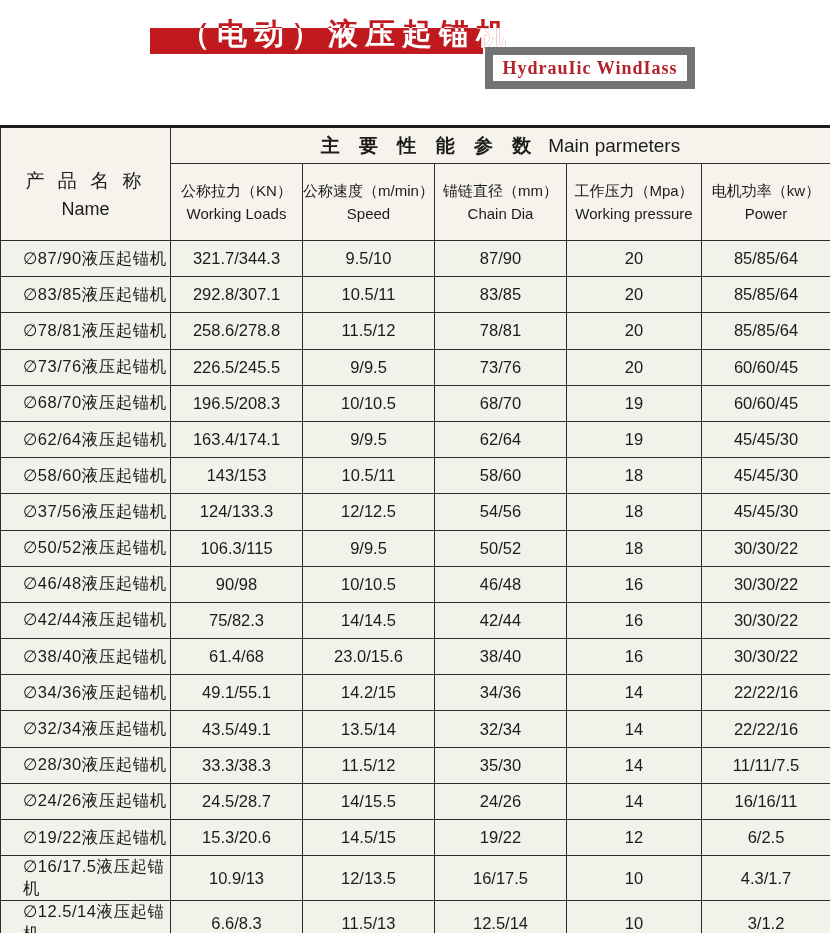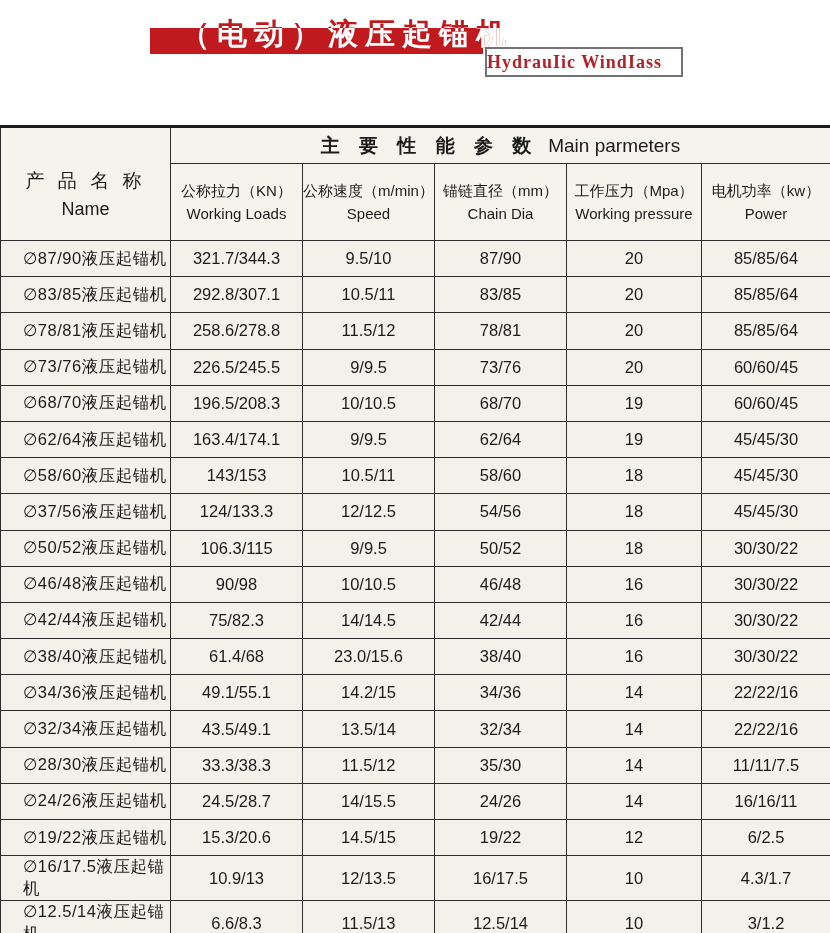--- a/index.html
+++ b/index.html
@@ -44,24 +44,24 @@
     color: #ffffff;
     clip-path: inset(12px 0 0 0);
   }
   .en-box {
     position: absolute;
     left: 485px;
     top: 47px;
     width: 194px;
     height: 26px;
     background: #ffffff;
-    border: 2px solid #737373;
+    border: 8px solid #737373;
     display: flex;
     align-items: center;
-    justify-content: flex-start;
+    justify-content: center;
   }
   .en-box span {
     font-family: "Liberation Serif", serif;
     font-weight: bold;
     font-size: 18px;
     letter-spacing: 1px;
     color: #b2222a;
     white-space: nowrap;
   }
 

